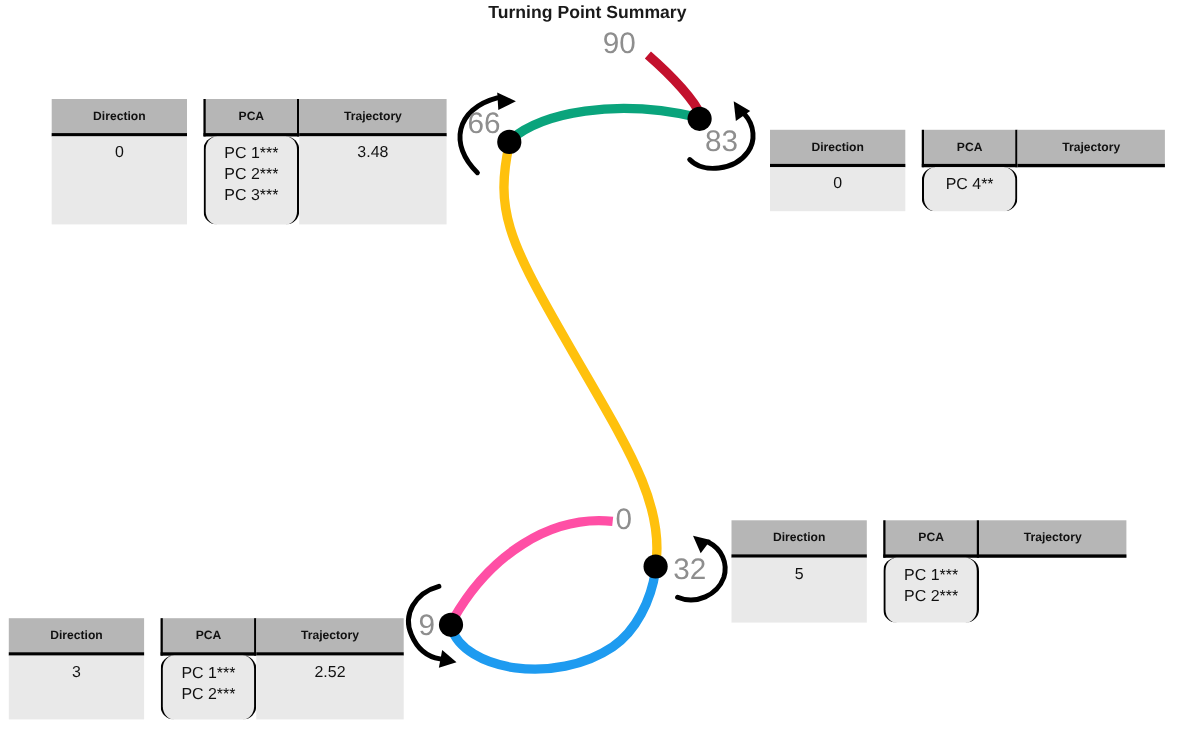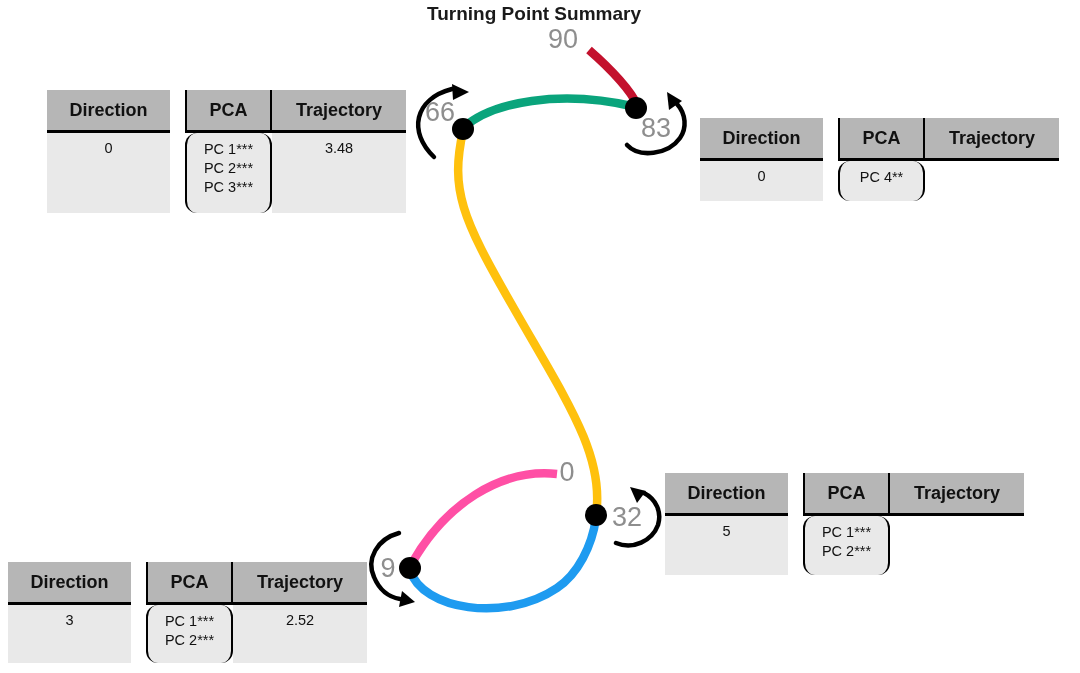--- a/index.html
+++ b/index.html
@@ -3,37 +3,37 @@
 <meta charset="utf-8">
 <style>
   html,body{margin:0;padding:0;}
   body{
     width:1080px;height:673px;position:relative;overflow:hidden;
     background:#ffffff;
     font-family:"Liberation Sans", sans-serif;
   }
   .page-title{
     position:absolute;left:534px;top:3px;transform:translateX(-50%);
-    font-size:19px;font-weight:bold;color:#1a1a1a;white-space:nowrap;
+    font-size:16px;font-weight:bold;color:#1a1a1a;white-space:nowrap;
   }
   
   .tp-table{
     position:absolute;
     display:grid;
     grid-template-columns:123px 102px 134px;
     width:359px;
   }
   .cell{
     text-align:center;
     box-sizing:border-box;
   }
   .cell-head{
     background:#b6b6b6;
     font-weight:bold;
-    font-size:18px;
+    font-size:11px;
     color:#111;
     padding:10px 0 9px 0;
     border-bottom:3px solid #000;
   }
   .cell-body{
     background:#e9e9e9;
     font-size:14.5px;
     color:#111;
     padding-top:7px;
     padding-bottom:6px;

